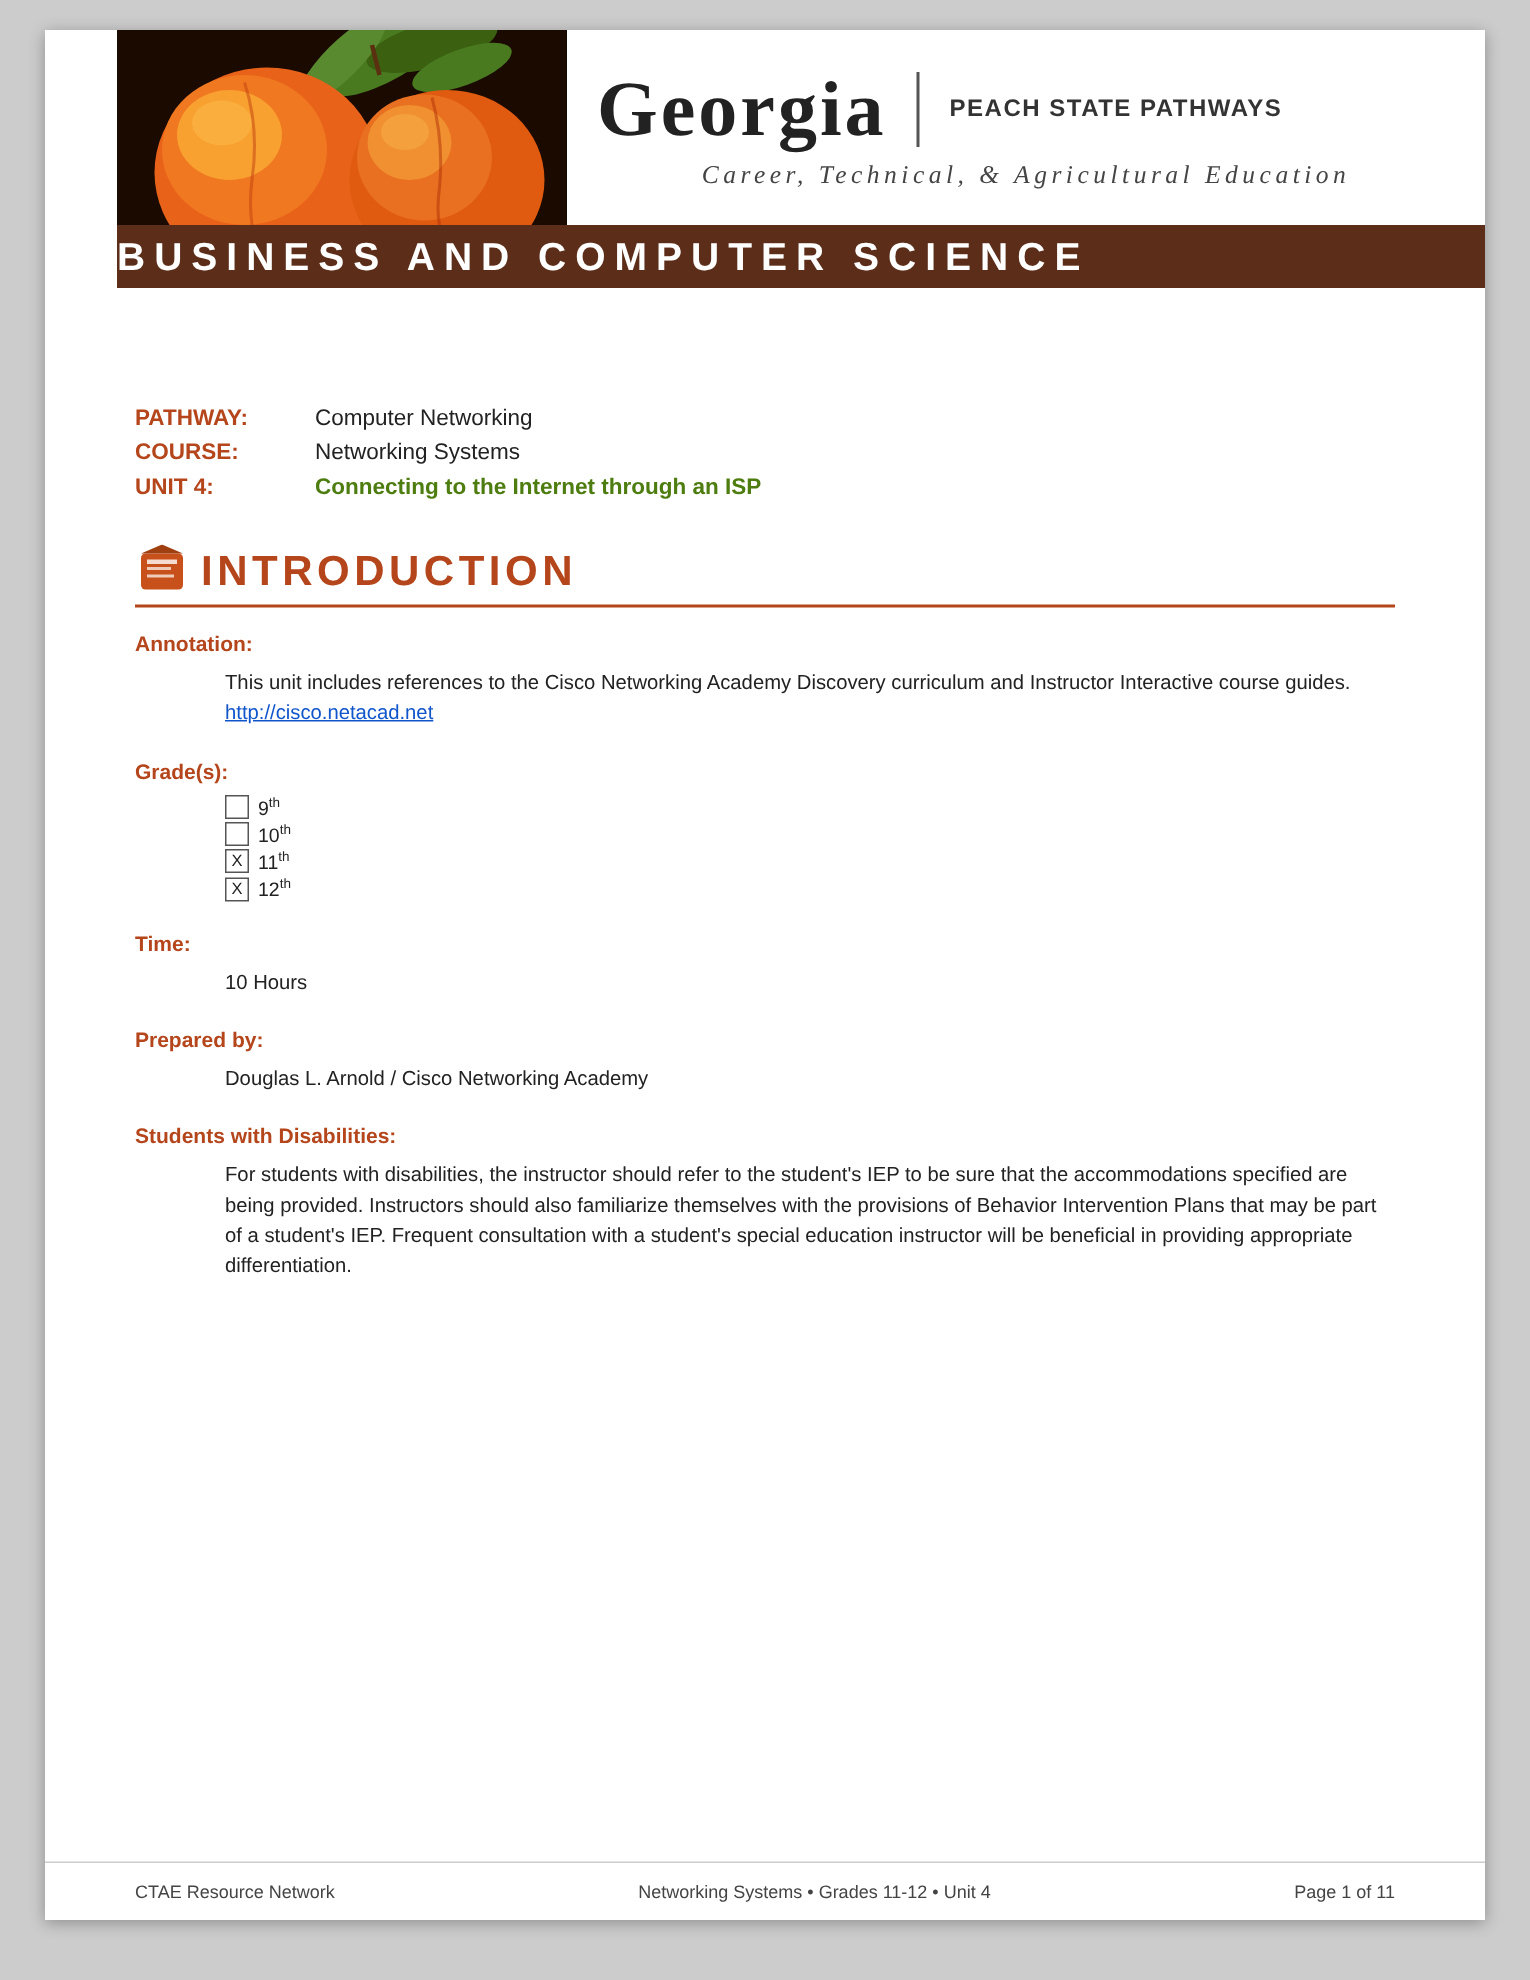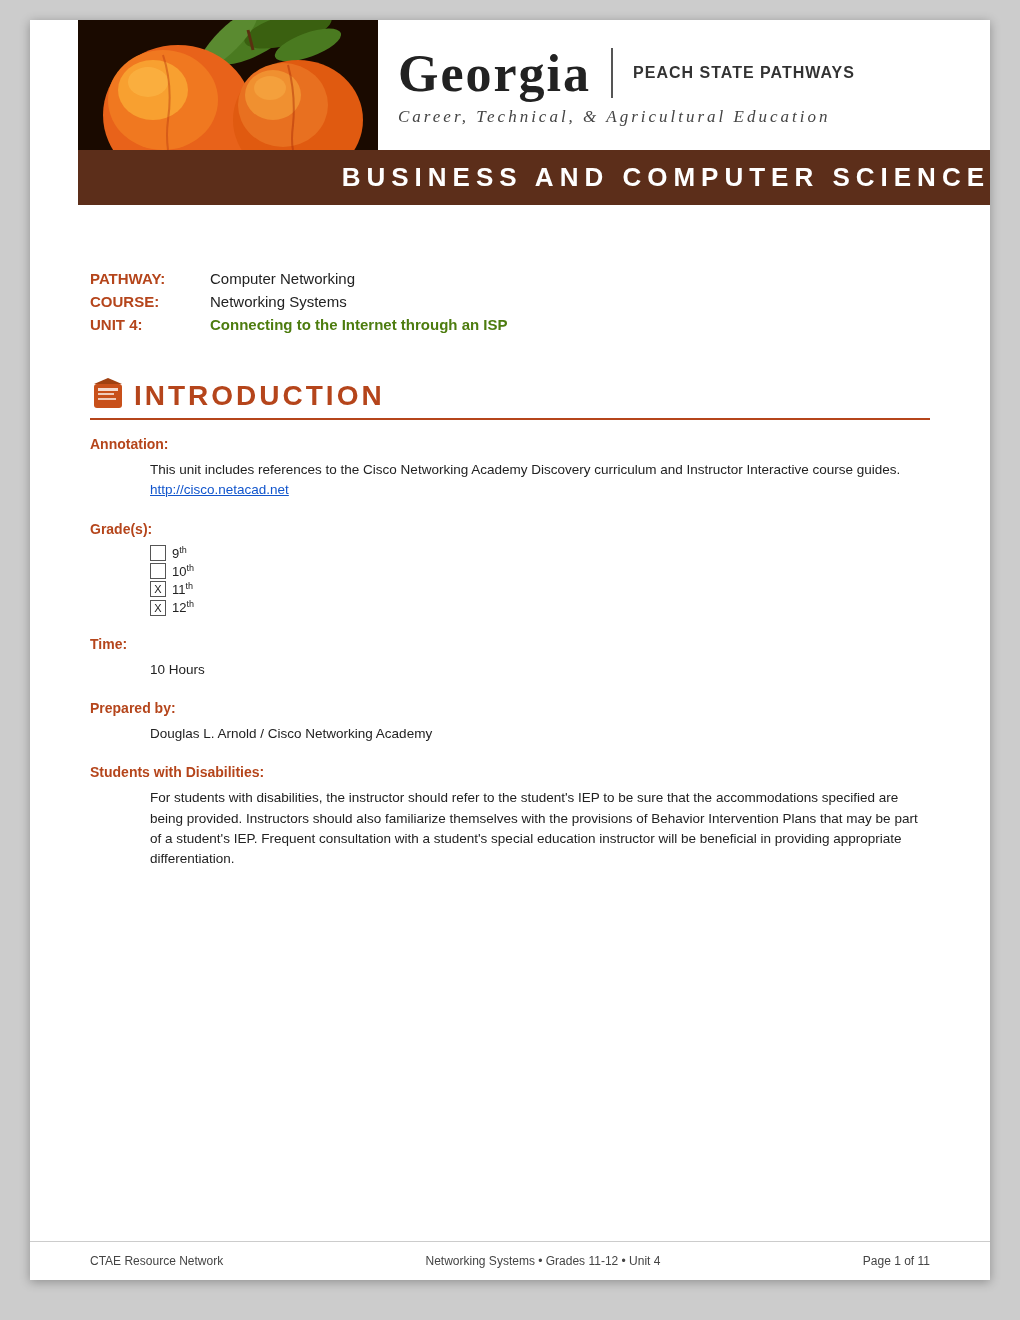--- a/index.html
+++ b/index.html
@@ -96,49 +96,50 @@
       text-transform: uppercase;
     }
 
     .ctae-subtitle {
       font-size: 17px;
       color: #444;
       letter-spacing: 3px;
       font-style: italic;
       margin-top: 4px;
       font-family: 'Georgia', serif;
+      text-align: center;
     }
 
     .header-banner {
       background: #5c2e1a;
-      height: 55px;
-      display: flex;
-      align-items: center;
-      justify-content: flex-end;
+      height: 42px;
+      display: flex;
+      align-items: center;
+      justify-content: flex-start;
     }
 
     .banner-text {
       color: #fff;
       font-size: 26px;
       letter-spacing: 6px;
       font-family: Arial, sans-serif;
       font-weight: bold;
       text-transform: uppercase;
     }
 
     
     .main-content {
       flex: 1;
       padding: 30px 60px 20px 60px;
     }
 
     
     .info-table {
       margin-top: 20px;
-      margin-bottom: 45px;
+      margin-bottom: 30px;
     }
 
     .info-row {
       display: flex;
       align-items: baseline;
       margin-bottom: 6px;
     }
 
     .info-label {
       width: 120px;

